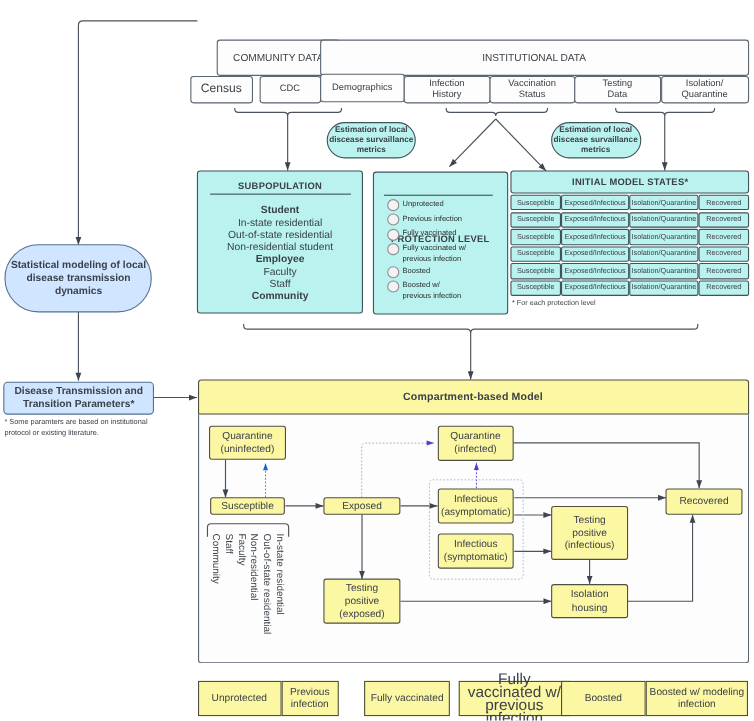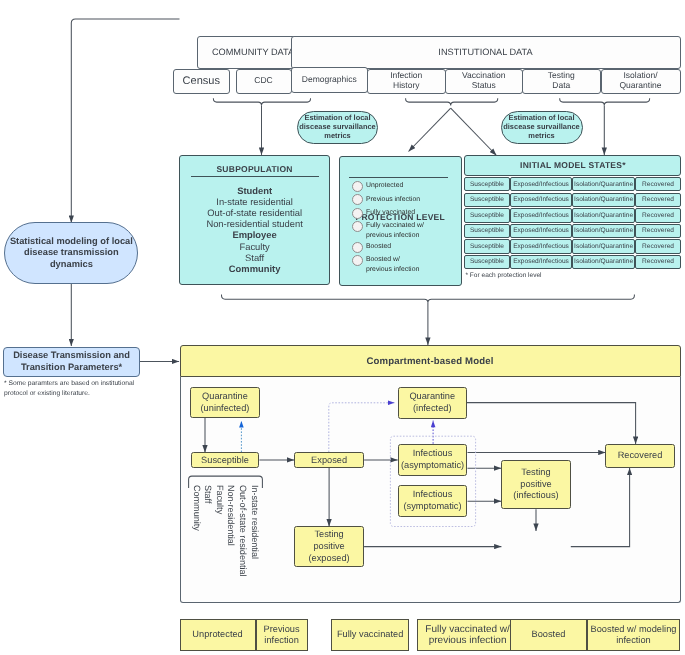--- a/index.html
+++ b/index.html
@@ -135,37 +135,39 @@
   <div class="bx yellow nl" style="left:397.6px;top:443.9px;width:69.9px;height:32.5px;font-size:9.25px;line-height:11.8px;">Infectious
 (asymptomatic)</div>
   <div class="bx yellow nl" style="left:397.6px;top:484.9px;width:69.9px;height:32.6px;font-size:9.25px;line-height:11.8px;">Infectious
 (symptomatic)</div>
   <div class="bx yellow nl" style="left:501.2px;top:460px;width:69.6px;height:49.2px;font-size:9.25px;line-height:11.8px;">Testing
 positive
 (infectious)</div>
   <div class="bx yellow nl" style="left:294.1px;top:526.3px;width:70px;height:40.8px;font-size:9.25px;line-height:11.8px;">Testing
 positive
 (exposed)</div>
+  <div class="bx yellow nl" style="left:501.3px;top:530.8px;width:69.5px;height:31.6px;font-size:9.25px;line-height:11.8px;">Isolation
+housing</div>
   <div class="bx yellow nl" style="left:605.4px;top:443.8px;width:69.3px;height:24px;font-size:9.25px;">Recovered</div>
 
   <div id="vlabels">
       <div style="position: absolute; left: 258.6px; top: 485.2px; transform-origin: 0px 0px; transform: rotate(90deg); line-height: 1; font-size: 9.05px; white-space: nowrap; color: rgb(59, 65, 73);">In-state residential</div>
       <div style="position: absolute; left: 247.1px; top: 485.2px; transform-origin: 0px 0px; transform: rotate(90deg); line-height: 1; font-size: 9.05px; white-space: nowrap; color: rgb(59, 65, 73);">Out-of-state residential</div>
       <div style="position: absolute; left: 235.2px; top: 485.2px; transform-origin: 0px 0px; transform: rotate(90deg); line-height: 1; font-size: 9.05px; white-space: nowrap; color: rgb(59, 65, 73);">Non-residential</div>
       <div style="position: absolute; left: 223.6px; top: 485.2px; transform-origin: 0px 0px; transform: rotate(90deg); line-height: 1; font-size: 9.05px; white-space: nowrap; color: rgb(59, 65, 73);">Faculty</div>
       <div style="position: absolute; left: 212.3px; top: 485.2px; transform-origin: 0px 0px; transform: rotate(90deg); line-height: 1; font-size: 9.05px; white-space: nowrap; color: rgb(59, 65, 73);">Staff</div>
       <div style="position: absolute; left: 201.1px; top: 485.2px; transform-origin: 0px 0px; transform: rotate(90deg); line-height: 1; font-size: 9.05px; white-space: nowrap; color: rgb(59, 65, 73);">Community</div>
     </div>
 
   <div id="plfooter">
       <div class="bx yellow nl" style="left: 179.5px; top: 619.3px; width: 76.1px; height: 32.2px; font-size: 9.25px; line-height: 11.8px; border-radius: 0px;">Unprotected</div>
       <div class="bx yellow nl" style="left: 255.6px; top: 619.3px; width: 52px; height: 32.2px; font-size: 9.25px; line-height: 11.8px; border-radius: 0px;">Previous
 infection</div>
       <div class="bx yellow nl" style="left: 331.1px; top: 619.3px; width: 78.1px; height: 32.2px; font-size: 9.25px; line-height: 11.8px; border-radius: 0px;">Fully vaccinated</div>
-      <div class="bx yellow nl" style="left: 417px; top: 619.3px; width: 101.2px; height: 32.2px; font-size: 10px; line-height: 11.8px; border-radius: 0px;">Fully vaccinated w/
+      <div class="bx yellow nl" style="left: 417px; top: 619.3px; width: 101.2px; height: 32.2px; font-size: 14px; line-height: 11.8px; border-radius: 0px;">Fully vaccinated w/
 previous infection</div>
       <div class="bx yellow nl" style="left: 510.4px; top: 619.3px; width: 76.2px; height: 32.2px; font-size: 9.25px; line-height: 11.8px; border-radius: 0px;">Boosted</div>
       <div class="bx yellow nl" style="left: 586.6px; top: 619.3px; width: 93.8px; height: 32.2px; font-size: 9.25px; line-height: 11.8px; border-radius: 0px;">Boosted w/ modeling
 infection</div>
     </div>
 
   <div class="bx teal" style="left:464.4px;top:155.3px;width:217px;height:20.3px;font-size:8.5px;
               font-weight:bold;letter-spacing:0.25px;">INITIAL MODEL STATES*</div>
   <div id="ims-grid">
       <div class="bx teal" style="left: 464.4px; top: 177.2px; width: 45.2px; height: 14.3px; font-size: 6.6px; border-radius: 2px;">Susceptible</div>

